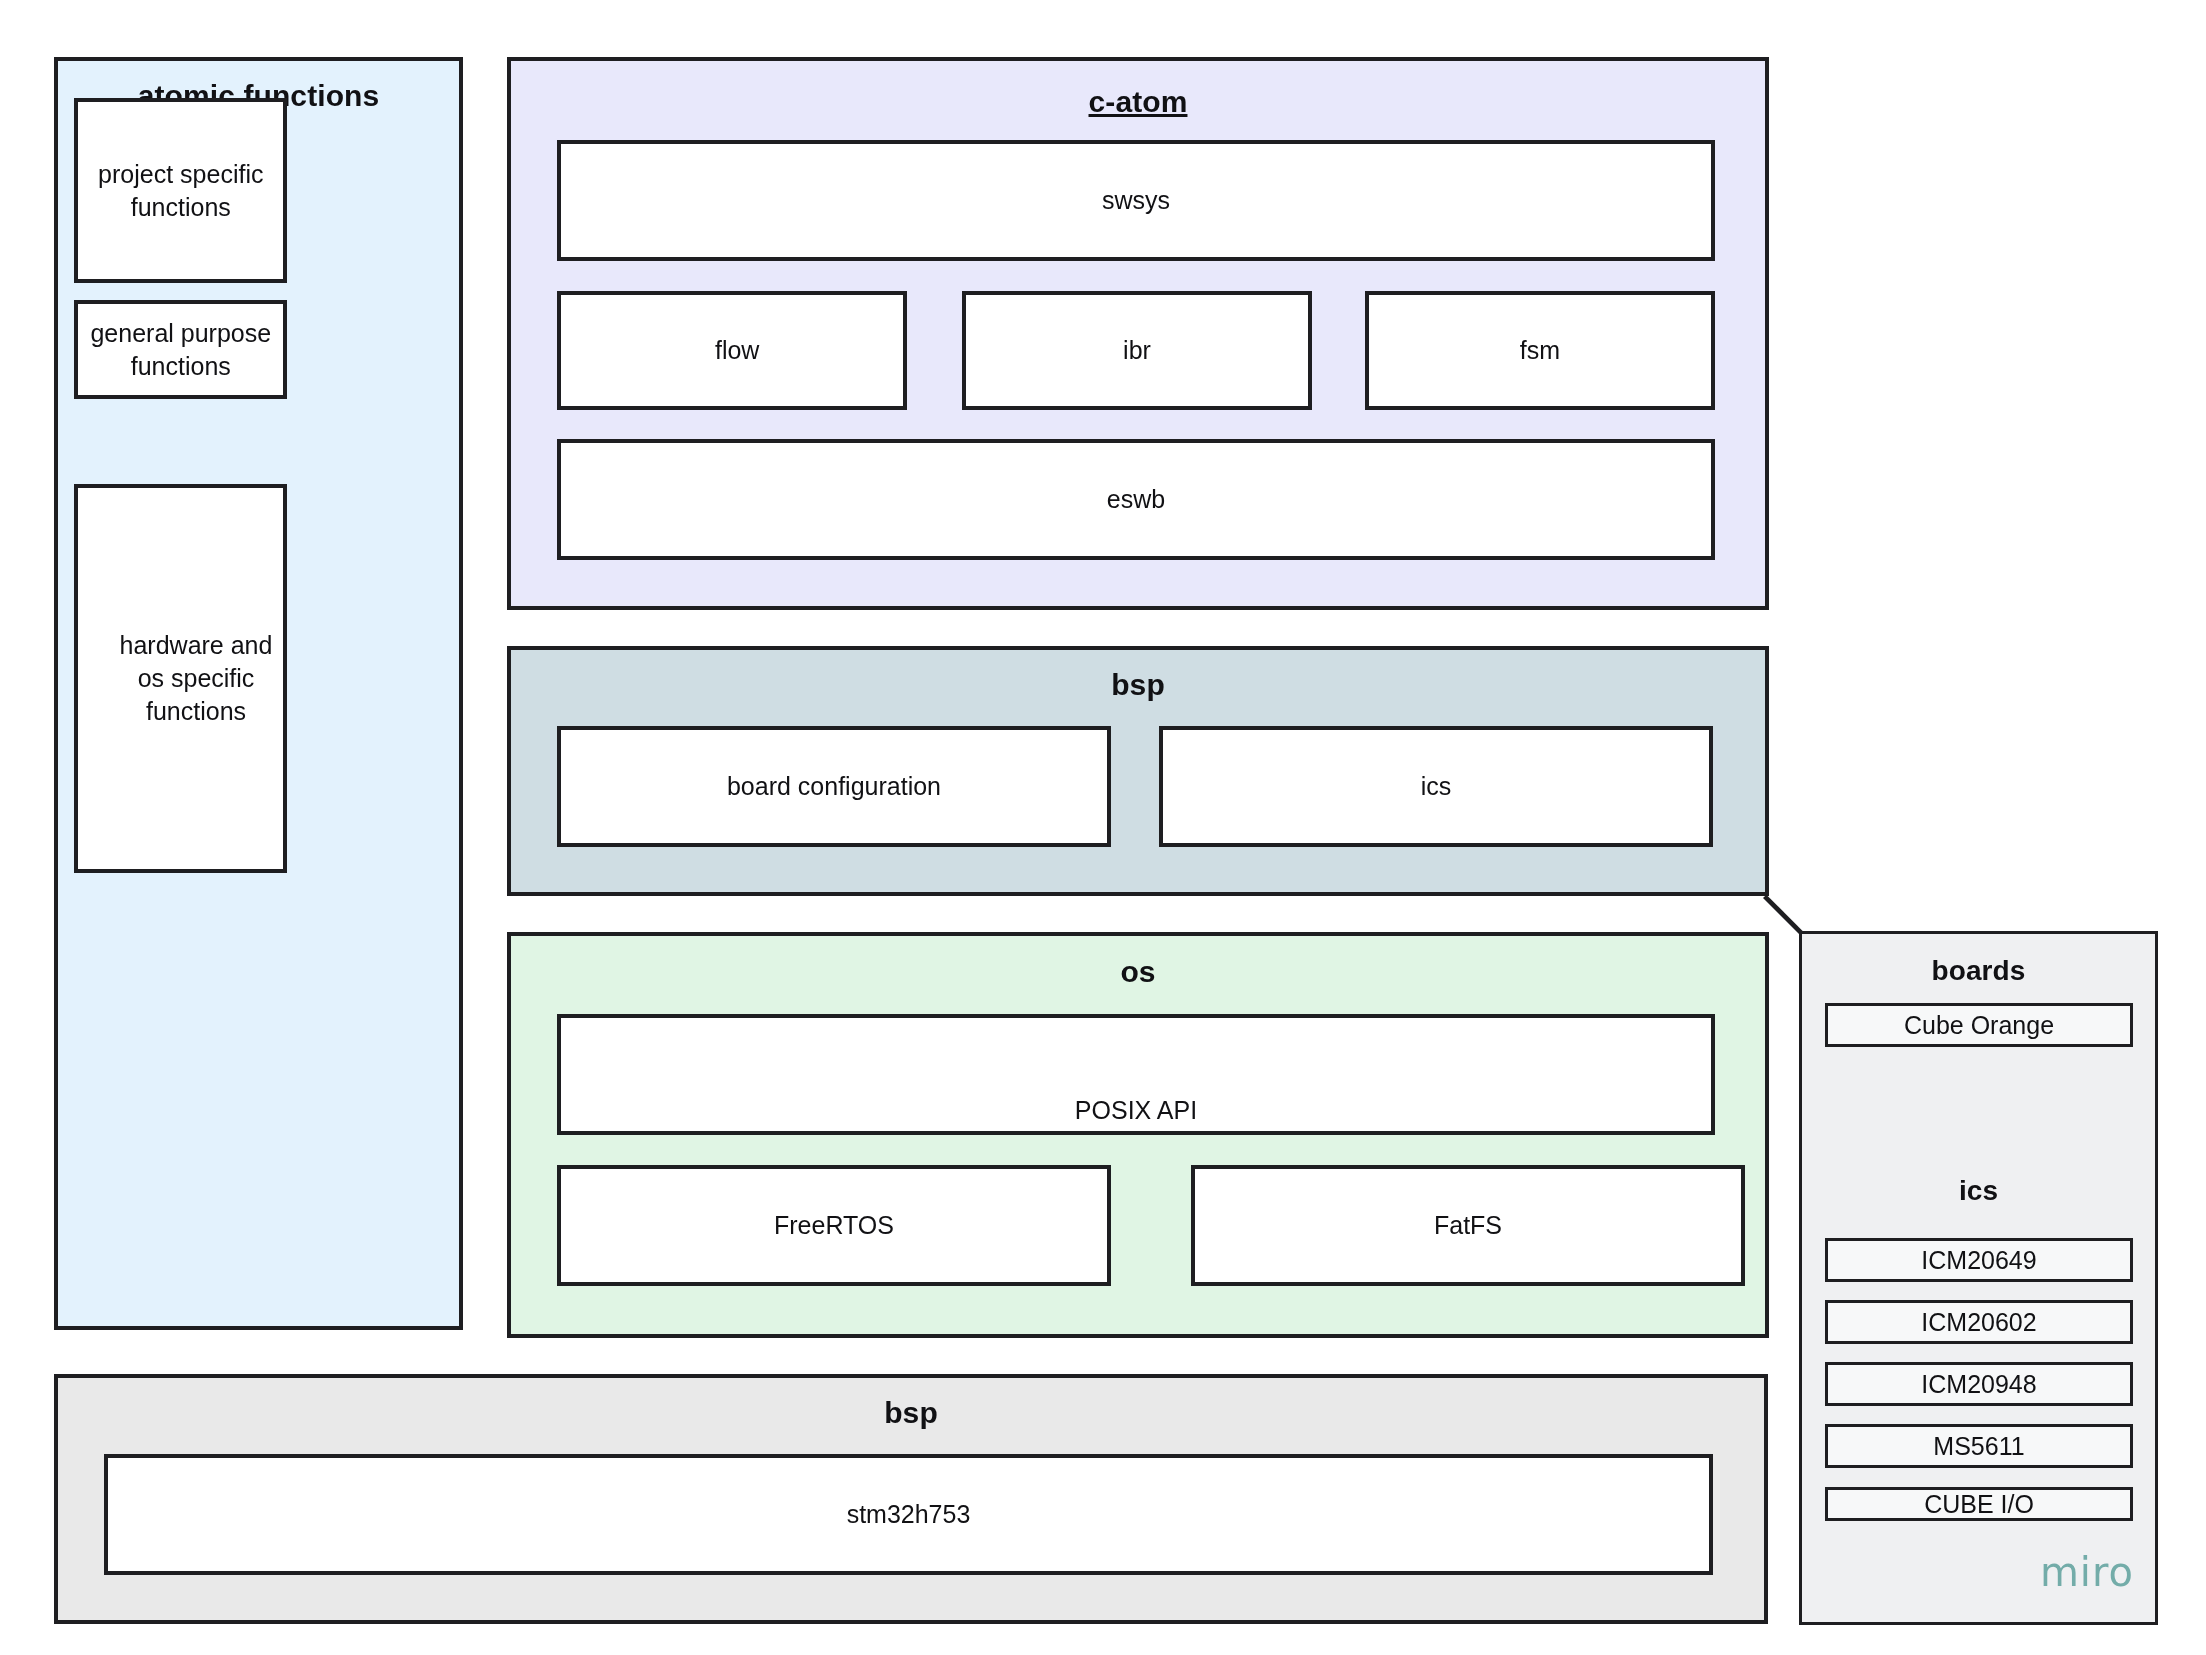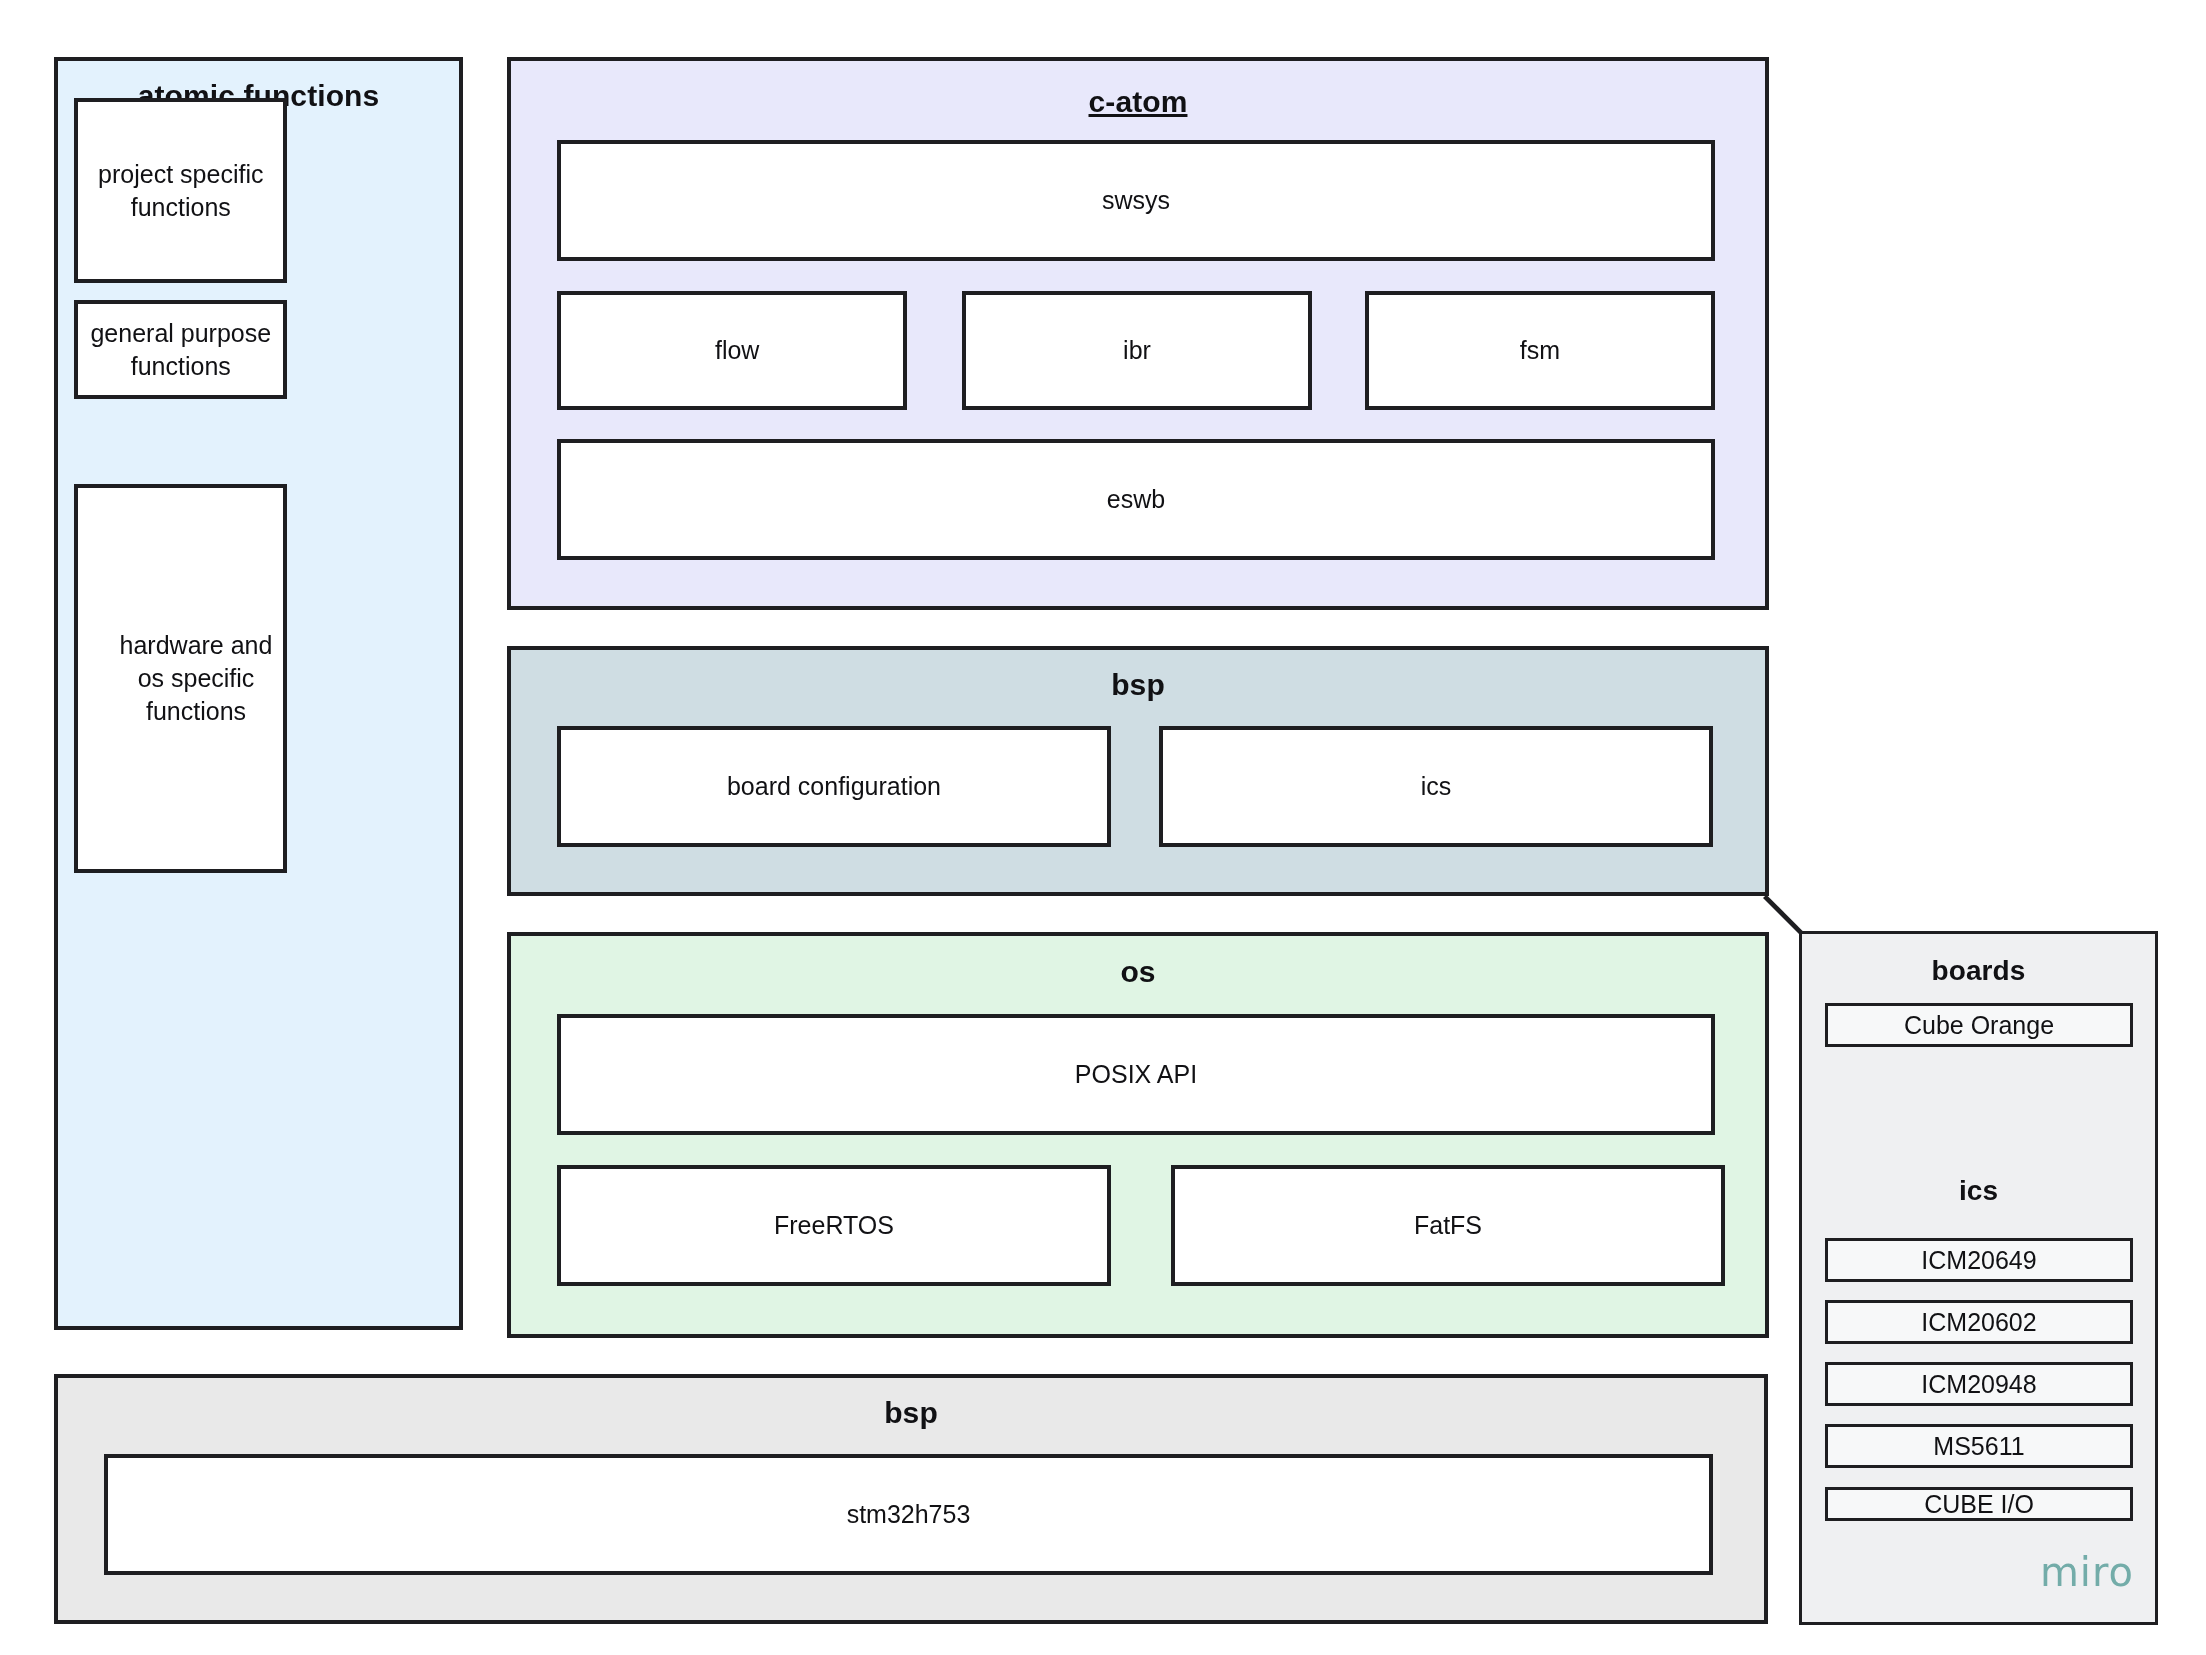--- a/index.html
+++ b/index.html
@@ -195,28 +195,28 @@
       <span>board configuration</span>
     </div>
     <div class="node" style="left:648px; top:76px; width:554px; height:121px;">
       <span>ics</span>
     </div>
   </div>
 
   <div class="group" id="os">
     <div class="group-title">os</div>
 
-    <div class="node" style="left:46px; top:78px; width:1158px; height:121px;">
+    <div class="node" style="left:46px; top:78px; width:1158px; height:121px;align-items:flex-end;">
       <span>POSIX API</span>
     </div>
 
     <div class="node" style="left:46px; top:229px; width:554px; height:121px;">
       <span>FreeRTOS</span>
     </div>
-    <div class="node" style="left:660px; top:229px; width:554px; height:121px;">
+    <div class="node" style="left:680px; top:229px; width:554px; height:121px;">
       <span>FatFS</span>
     </div>
   </div>
 
   <div class="group" id="bsp-bottom">
     <div class="group-title">bsp</div>
 
     <div class="node" style="left:46px; top:76px; width:1609px; height:121px;">
       <span>stm32h753</span>
     </div>

